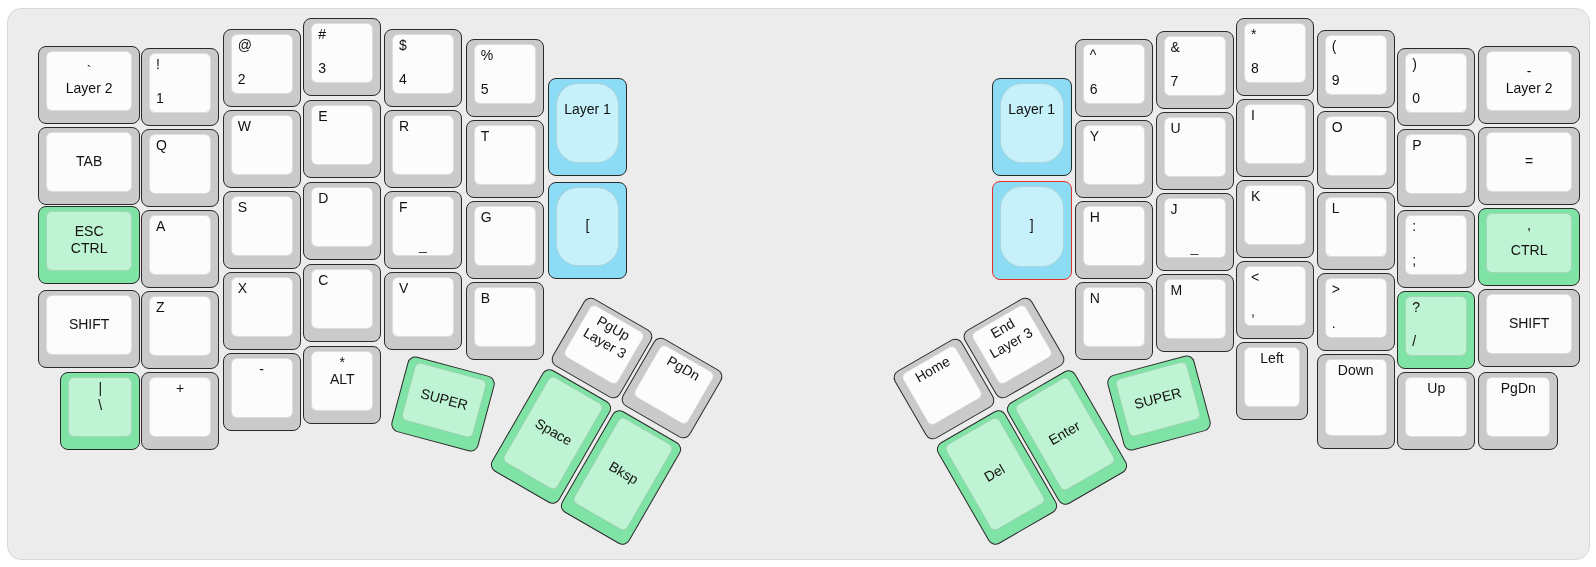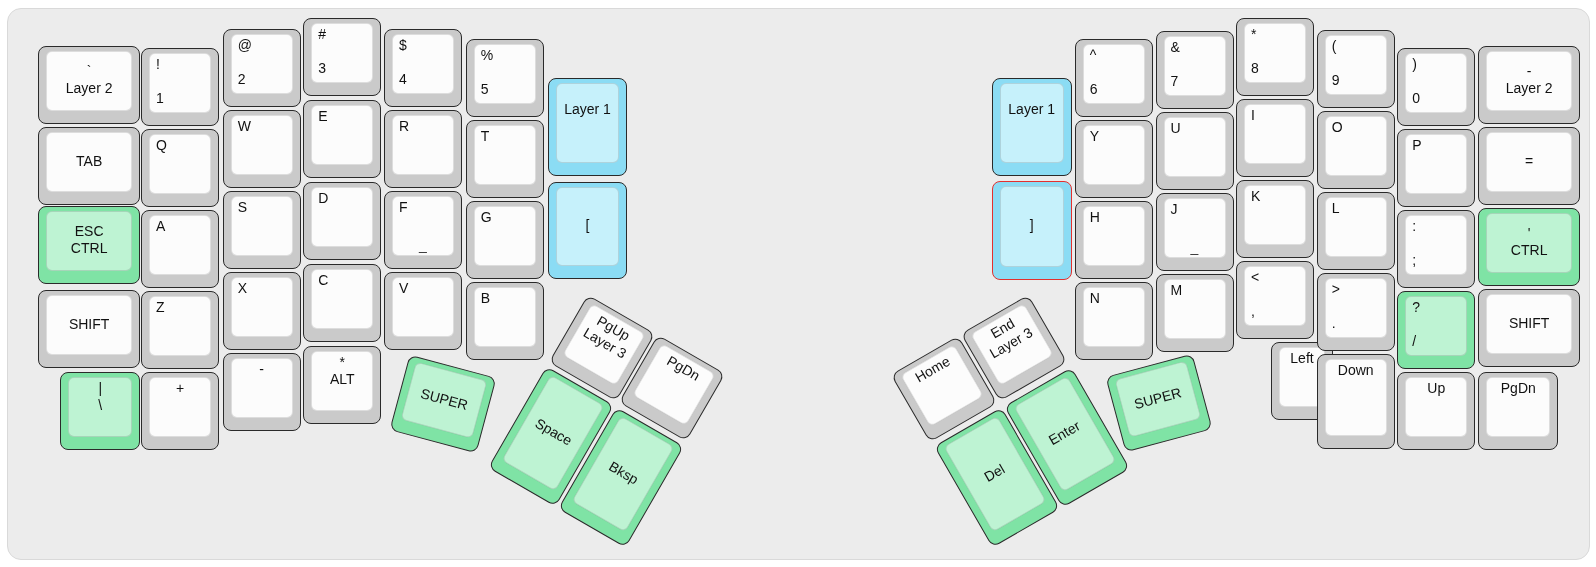--- a/index.html
+++ b/index.html
@@ -9,21 +9,21 @@
          background:#ececec;border:1px solid #d9d9d9;border-radius:14px;}
   .key{position:absolute;box-sizing:border-box;border:1.4px solid #2a2a2a;
        border-radius:8px;}
   .key .cap{position:absolute;left:7px;right:7px;top:4px;bottom:12px;
        box-sizing:border-box;border-radius:6px;border:1px solid rgba(0,0,0,.12);
        display:flex;flex-direction:column;font-size:14px;color:#111;
        line-height:17px;overflow:visible;}
   
   .kw{background:var(--white-base);}  .kw .cap{background:var(--white-top);}
   .kg{background:var(--green-base);}  .kg .cap{background:var(--green-top);}
-  .kb{background:var(--blue-base);}   .kb .cap{background:var(--blue-top);}
+  .kb{background:var(--blue-base);}   .kb .cap{background:var(--blue-top);border-radius:22px;}
   .selected{border-color:var(--selected-border);border-width:1.6px;}
   
   .a-l{align-items:flex-start;padding:2px 4px 5px 6px;text-align:left;}
   .a-c{align-items:center;text-align:center;padding:2px 2px 4px 2px;}
   .v-t{justify-content:flex-start;}
   .v-c{justify-content:center;}
   .v-u{justify-content:flex-start;padding-top:17px;}
   .a-l.v-t{justify-content:space-between;}
   .homing{position:absolute;bottom:1px;left:0;right:0;text-align:center;
           font-size:14px;color:#333;}
@@ -289,21 +289,21 @@
         <div class="cap a-l v-t">
           <span class="line">K</span>
         </div>
       </div>
       <div class="key kw" style="left: 1236px; top: 261.3px; width: 78px; height: 78px;">
         <div class="cap a-l v-t">
           <span class="line">&lt;</span>
           <span class="line">,</span>
         </div>
       </div>
-      <div class="key kw" style="left: 1236px; top: 342.3px; width: 62px; height: 78px; margin-left: 35px;">
+      <div class="key kw" style="left: 1236px; top: 342.3px; width: 72px; height: 78px;">
         <div class="cap a-c v-t">
           <span class="line">Left</span>
         </div>
       </div>
       <div class="key kw" style="left: 1316.7px; top: 30px; width: 78px; height: 78px;">
         <div class="cap a-l v-t">
           <span class="line">(</span>
           <span class="line">9</span>
         </div>
       </div>

